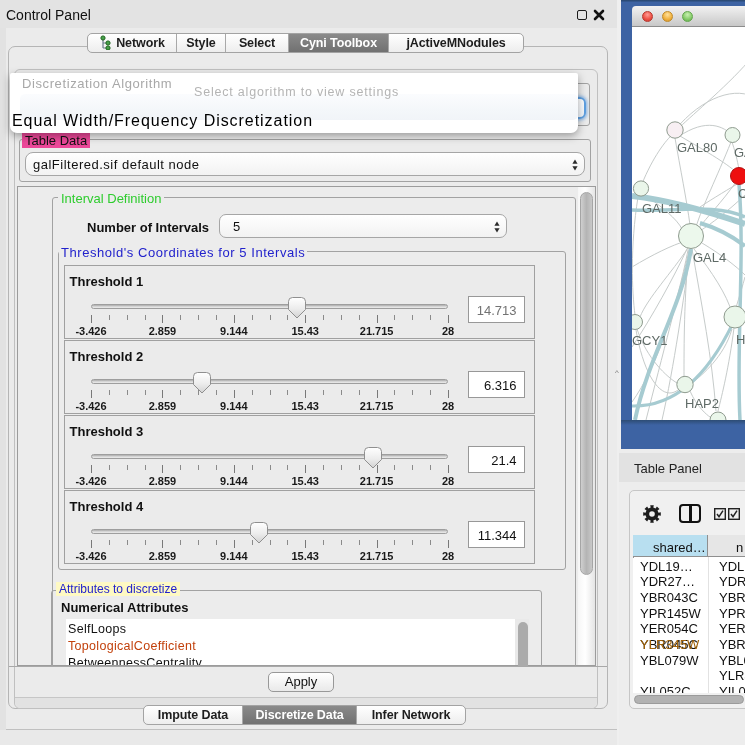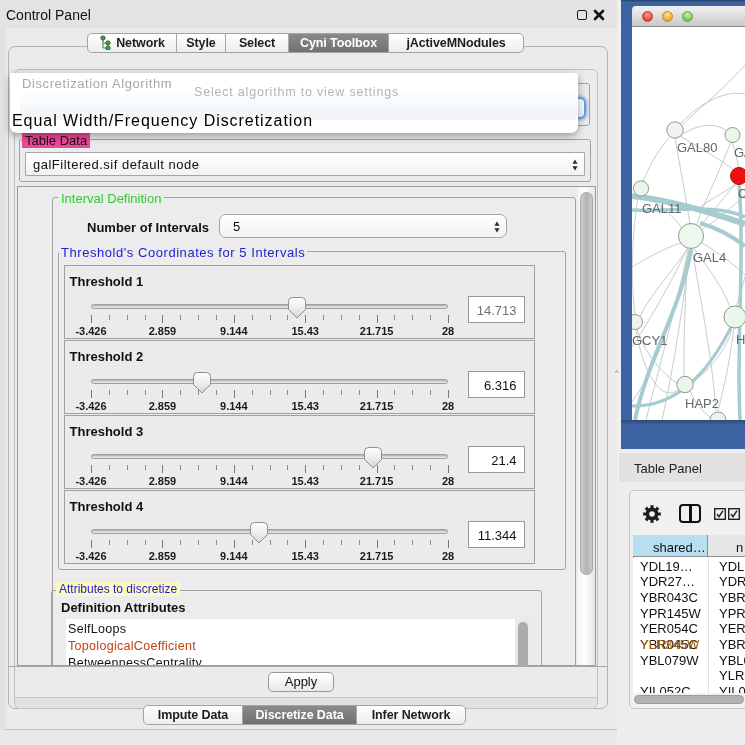--- a/index.html
+++ b/index.html
@@ -34,21 +34,21 @@
 <div class="abs" style="left:7.5px;top:46px;width:600px;height:663px;border:1px solid #b5b5b5;border-radius:7px;background:#ebebeb"></div>
 <div class="abs" style="left:13.5px;top:68.5px;width:584px;height:640.5px;border:1px solid #c0c0c0;border-radius:6px;background:#ebebeb"></div>
 <div class="abs" style="left:14.5px;top:697px;width:582px;height:11px;background:#e2e2e2;border-top:1px solid #c6c6c6;border-radius:0 0 6px 6px"></div>
 
 <div class="abs" style="left:22px;top:83px;width:568px;height:43px;border:1px solid #a2a2a2;border-radius:3px"></div>
 
 <div class="abs" style="left:570px;top:96.5px;width:15.5px;height:22px;background:linear-gradient(#ffffff,#eef4fb);border:2.5px solid #5e9fe0;border-radius:6px;box-shadow:0 0 3px 1.5px rgba(96,156,224,0.6)"></div>
 
 <div class="abs" style="left:19px;top:139px;width:572px;height:43px;border:1px solid #a2a2a2;border-radius:3px"></div>
 <div class="abs" style="left:22px;top:133px;background:#ec4899;padding:0 3px;font-size:13px;color:#111">Table Data</div>
-<div class="abs" style="left:25px;top:152px;width:560px;height:24px;background:linear-gradient(#ffffff,#f2f2f2);border:1px solid #a6a6a6;border-radius:1px">
+<div class="abs" style="left:25px;top:152px;width:560px;height:24px;background:linear-gradient(#ffffff,#f2f2f2);border:1px solid #a6a6a6;border-radius:8px">
 <div class="abs" style="left:7px;top:0;height:24px;line-height:23px;font-size:13px;color:#111;white-space:nowrap"><span style="letter-spacing:0.5px">galFiltered.sif default node</span></div>
 <svg class="abs" style="left:543px;top:3px" width="12" height="18" viewBox="0 0 12 18">
 <path d="M6 3.4 L8.6 7.8 L3.4 7.8 Z" fill="#2c2c2c"></path>
       <path d="M6 14.6 L3.4 10.2 L8.6 10.2 Z" fill="#2c2c2c"></path>
     </svg>
 </div>
 
 <div class="abs" style="left:17px;top:186px;width:579px;height:480px;border:1px solid #9c9c9c;background:#ececec;overflow:hidden">
   <div class="abs" style="left:560px;top:0;width:18px;height:478px;background:linear-gradient(90deg,#f6f6f6,#ffffff 40%,#e2e2e2)"></div>
   <div class="abs" style="left:561.5px;top:5px;width:13px;height:383px;background:linear-gradient(90deg,#cfcfcf,#b4b4b4 50%,#c8c8c8);border:1px solid #a5a5a5;border-radius:7px"></div>
@@ -233,21 +233,21 @@
           <stop offset="1" stop-color="#d2d2d2"></stop>
         </linearGradient>
       </defs>
 <path d="M4.5 0.5 L13.5 0.5 Q17.5 0.5 17.5 4.5 L17.5 12.5 L9 21 L0.5 12.5 L0.5 4.5 Q0.5 0.5 4.5 0.5 Z" fill="url(#thg490)" stroke="#8f8f8f" stroke-width="1"></path>
     </svg>
 <div class="abs" style="left:403px;top:30px;width:57px;height:27px;background:#fff;border:1px solid #989898;font-size:13px;line-height:27px;text-align:right;padding-right:7px;color:#111">11.344</div>
 </div>
 
 <div class="abs" style="left:51px;top:590px;width:491px;height:80px;border-bottom:none;border:1px solid #a2a2a2;border-radius:3px"></div>
 <div class="abs" style="left:56px;top:582px;background:#fef9c3;padding:0 3px;font-size:12px;color:#2222cc">Attributes to discretize</div>
-<div class="abs" style="left:61px;top:600px;font-size:13px;font-weight:bold;color:#111">Definition Attributes</div>
+<div class="abs" style="left:61px;top:600px;font-size:13px;font-weight:bold;color:#111">Numerical Attributes</div>
 
 <div class="abs" style="left:66px;top:619px;width:449px;height:46px;background:#ffffff;overflow:hidden">
   <div class="abs" style="left:2px;top:3px;font-size:12.5px;letter-spacing:0.3px;color:#111">SelfLoops</div>
   <div class="abs" style="left:2px;top:20px;font-size:12.5px;letter-spacing:0.3px;color:#c2410c">TopologicalCoefficient</div>
   <div class="abs" style="left:2px;top:37px;font-size:12.5px;letter-spacing:0.3px;color:#111">BetweennessCentrality</div>
 </div>
 <div class="abs" style="left:515px;top:619px;width:14px;height:46px;background:#e9e9e9"></div>
 <div class="abs" style="left:517.5px;top:622px;width:10px;height:44px;background:#ababab;border-radius:5px 5px 0 0"></div>
 
 <div class="abs" style="left:17px;top:667px;width:579px;height:30px;background:#ebebeb"></div>

